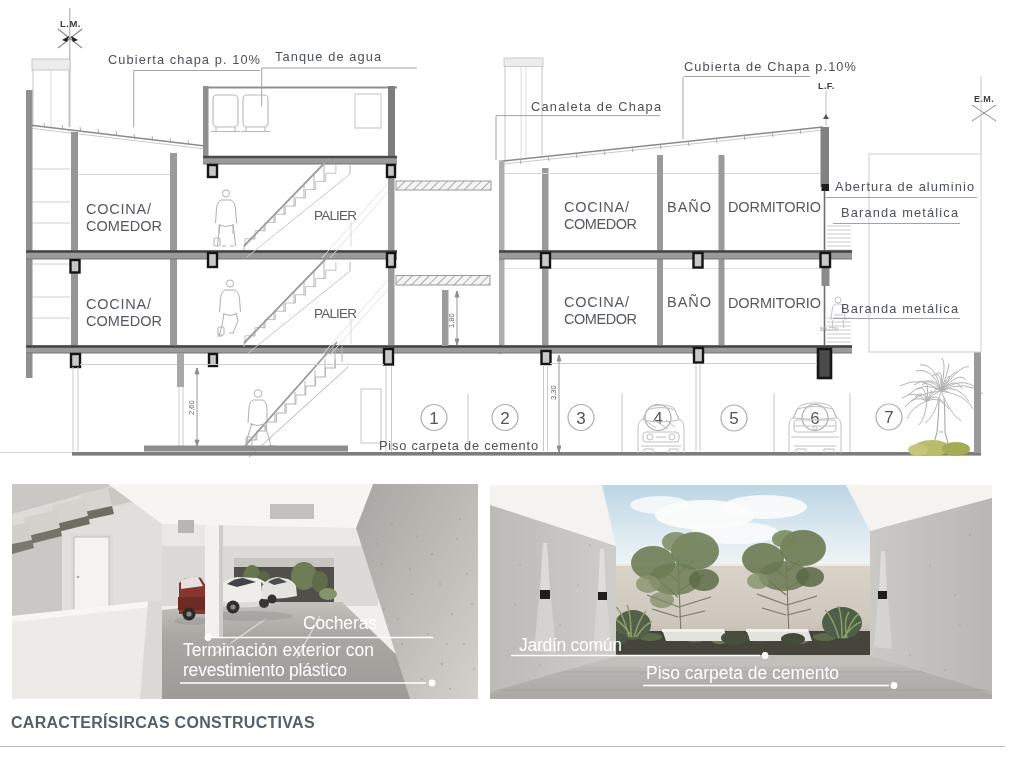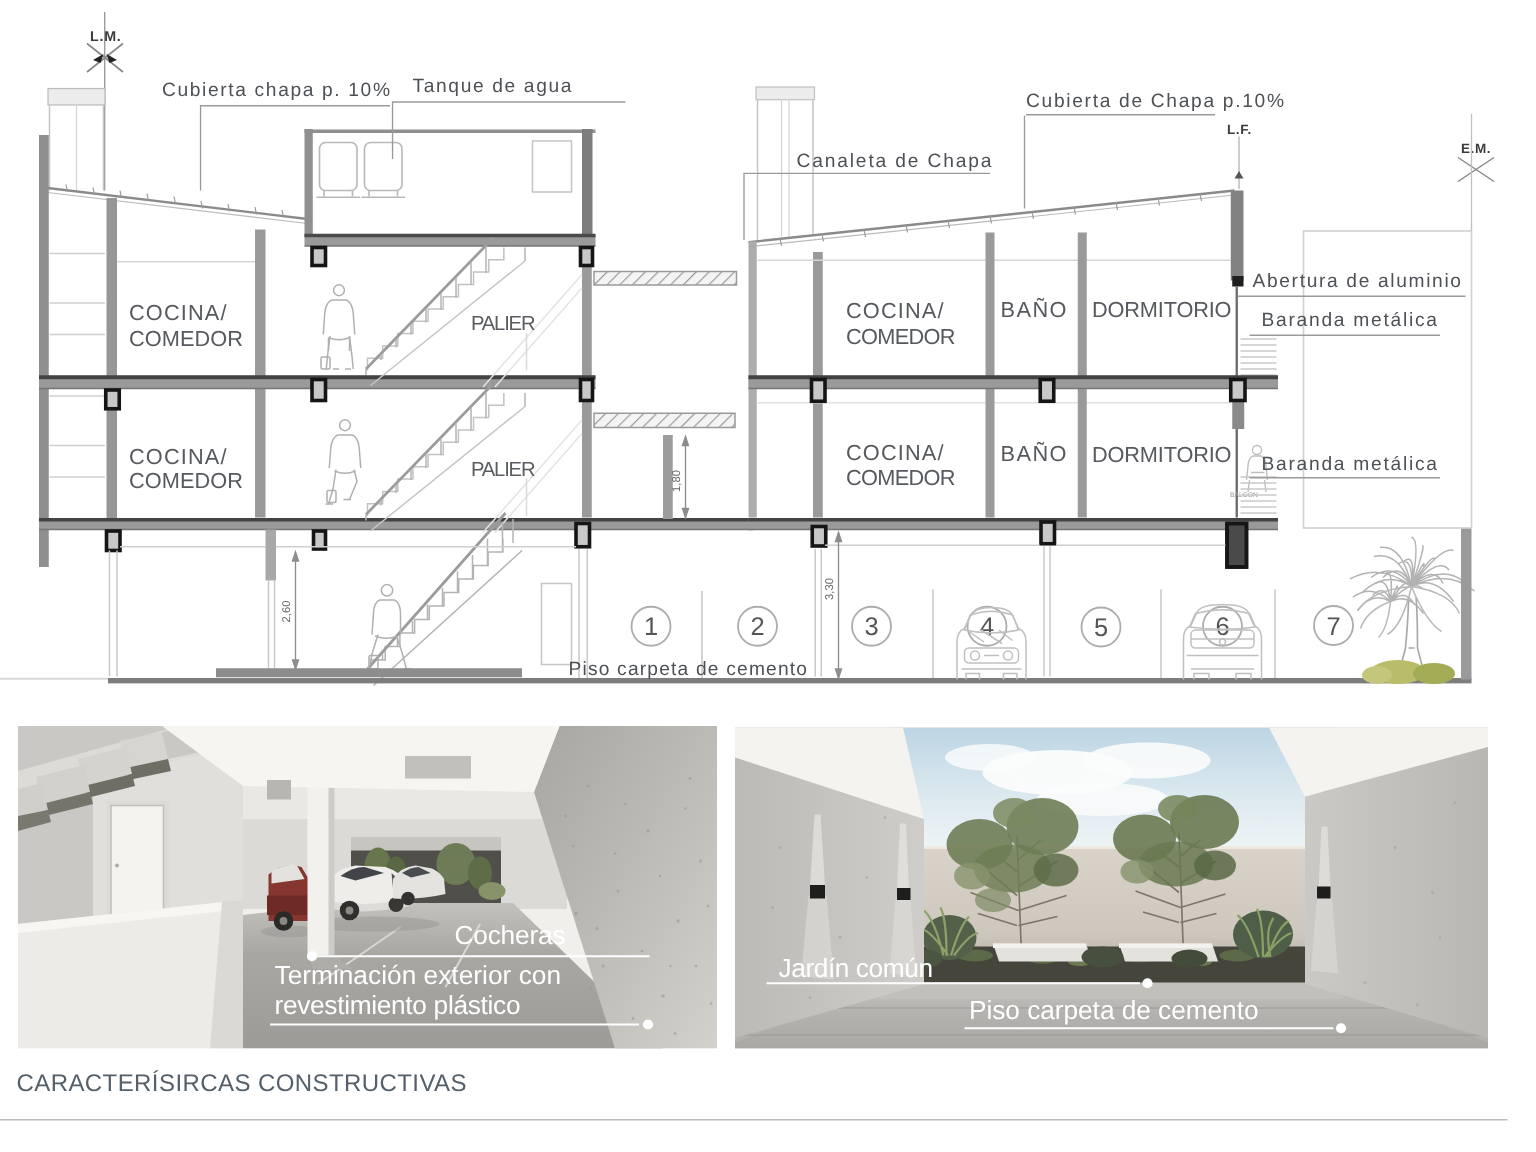--- a/index.html
+++ b/index.html
@@ -802,15 +802,15 @@
 <text x="29" y="166" font-size="17.5" fill="#fff" textLength="103">Jardín común</text>
 <line x1="21" y1="170.5" x2="270" y2="170.5" stroke="#fff" stroke-width="1.3"></line>
 <circle cx="275" cy="170.5" r="3.4" fill="#fff"></circle>
 
 <text x="156" y="194" font-size="17.5" fill="#fff" textLength="193">Piso carpeta de cemento</text>
 <line x1="153" y1="200.5" x2="399" y2="200.5" stroke="#fff" stroke-width="1.3"></line>
 <circle cx="404" cy="200.5" r="3.4" fill="#fff"></circle>
 </g>
 </svg>
 
-<div class="abs" style="left:11px;top:714px;font-size:16px;color:#55606b;letter-spacing:.28px;">CARACTERÍSIRCAS CONSTRUCTIVAS</div>
+<div class="abs" style="left:11px;top:714px;font-size:16px;color:#55606b;letter-spacing:.28px;font-weight:bold;">CARACTERÍSIRCAS CONSTRUCTIVAS</div>
 
 <div class="abs" style="left:0;top:746px;width:1005px;height:1px;background:#b8bcc0;"></div>
 
 </body></html>

